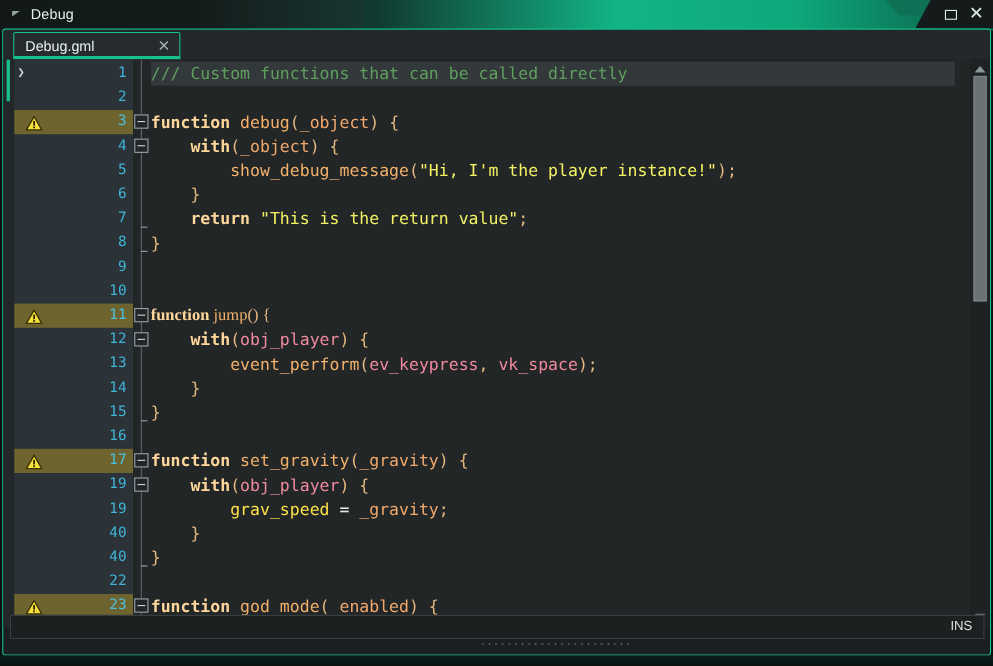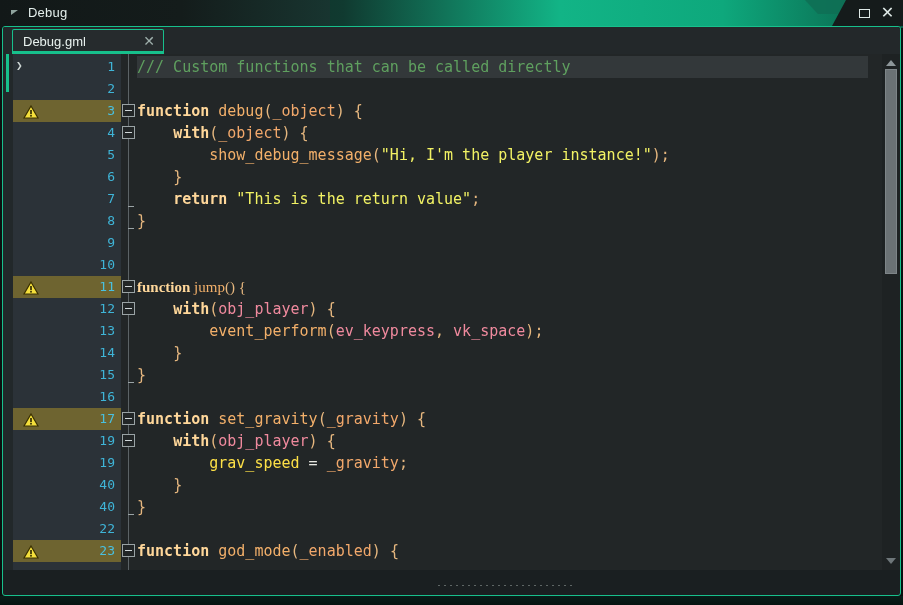--- a/index.html
+++ b/index.html
@@ -439,18 +439,21 @@
     <div id="vscroll">
       <div id="vscroll-up">
         <div class="sb-arrow-up"></div>
       </div>
       <div id="vscroll-thumb"></div>
       <div id="vscroll-down">
         <div class="sb-arrow-down"></div>
       </div>
     </div>
 
+    <div id="status-bar">
+      <span id="status-ins">INS</span>
+    </div>
 
     <div id="resize-grip"></div>
   </div>
 
   <div id="bottom-glow"></div>
 </div>
 
 </body></html>

